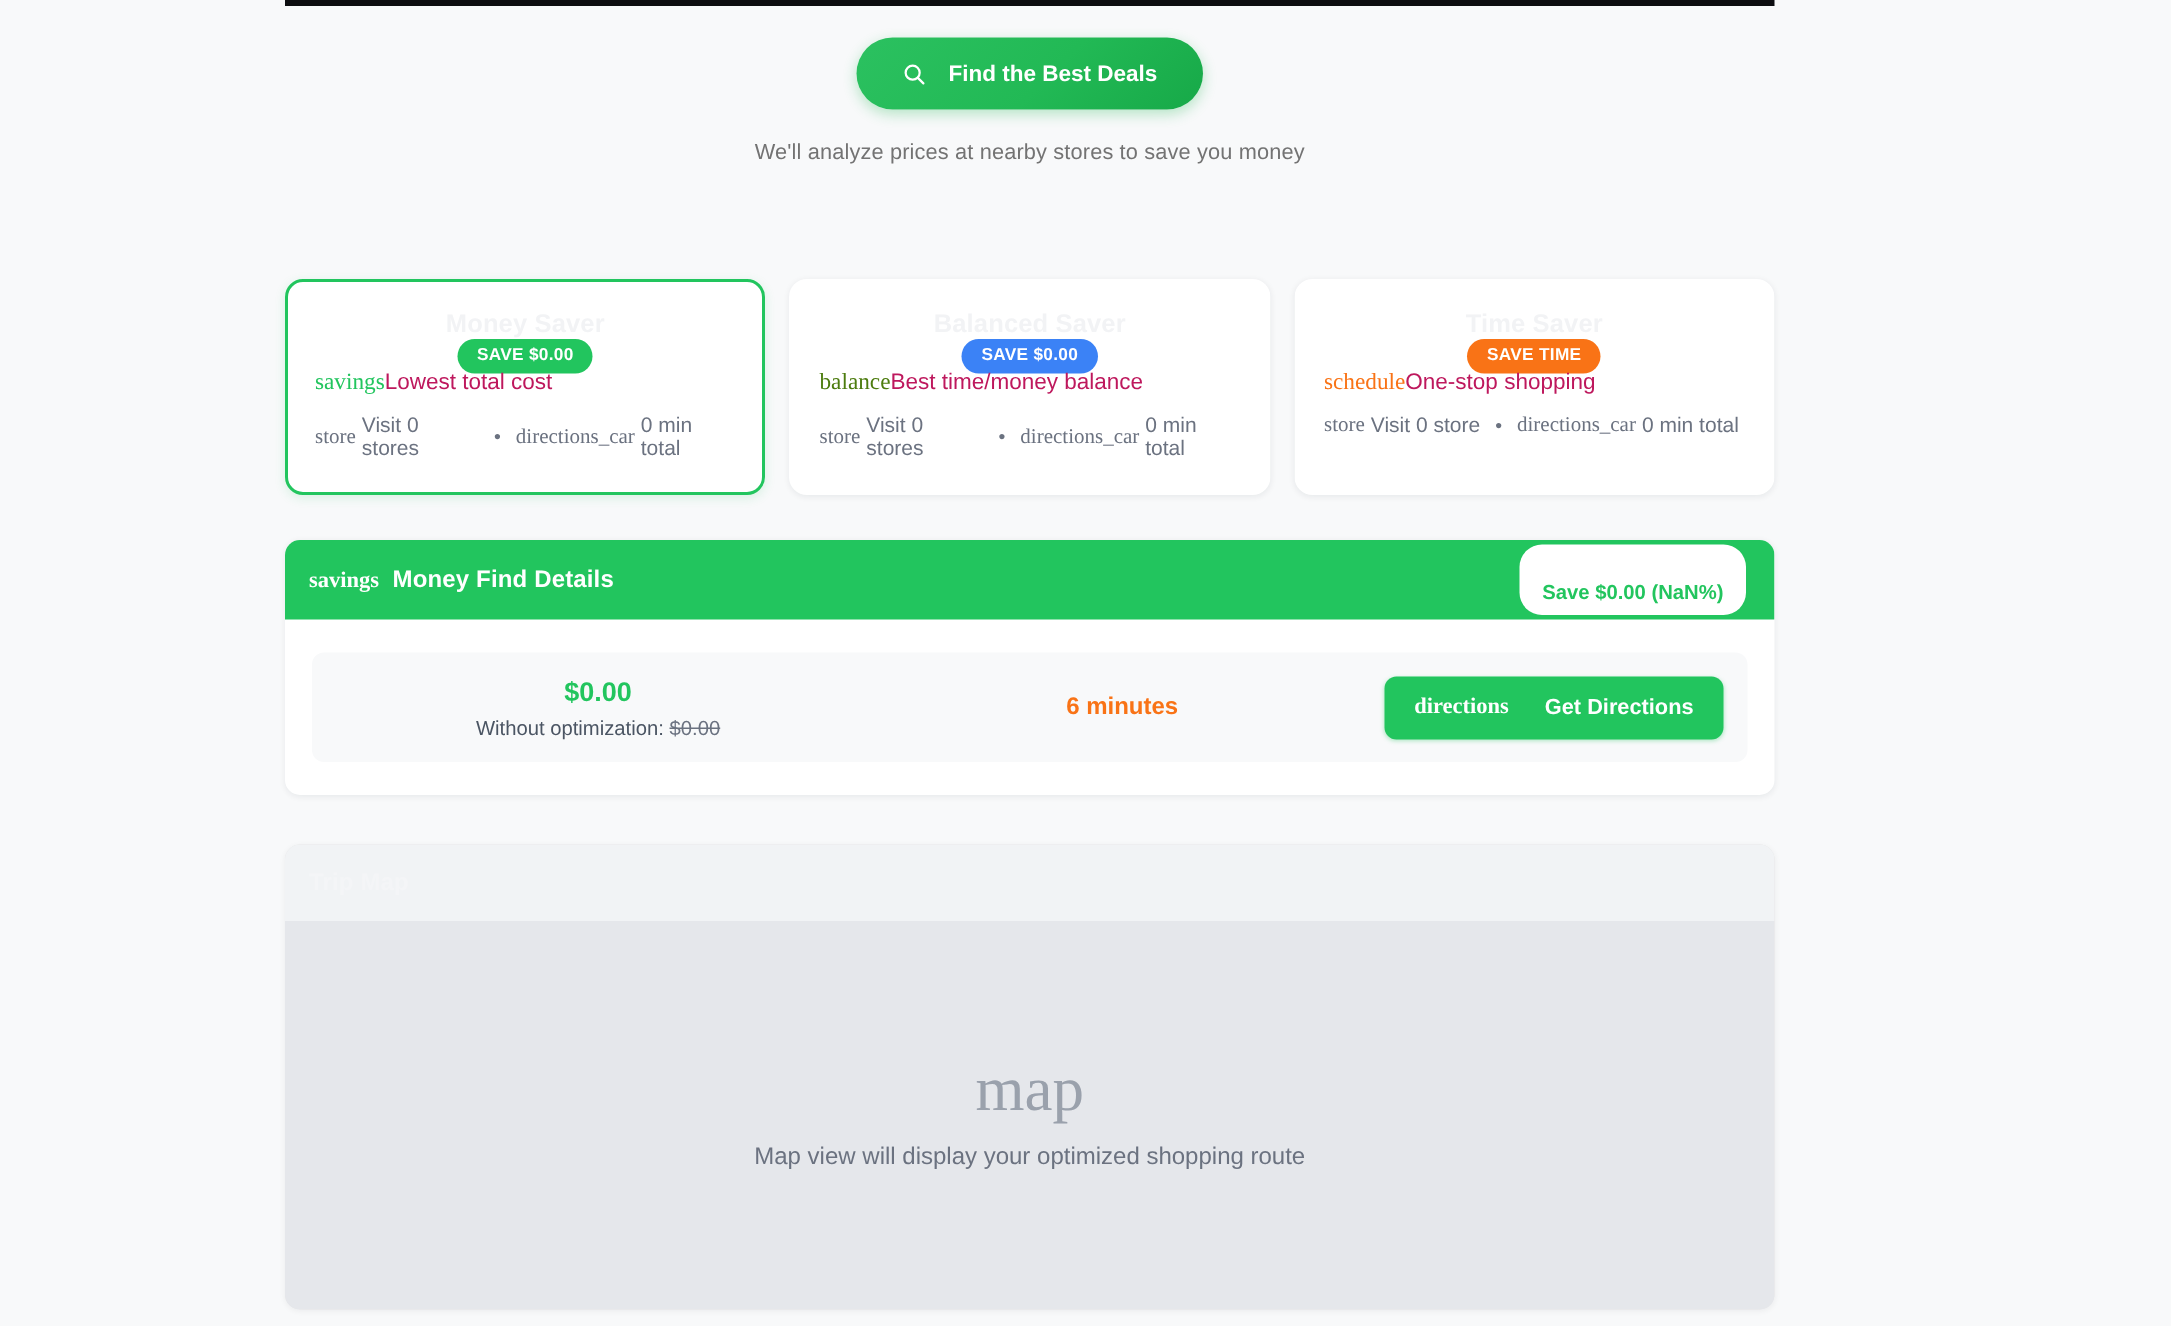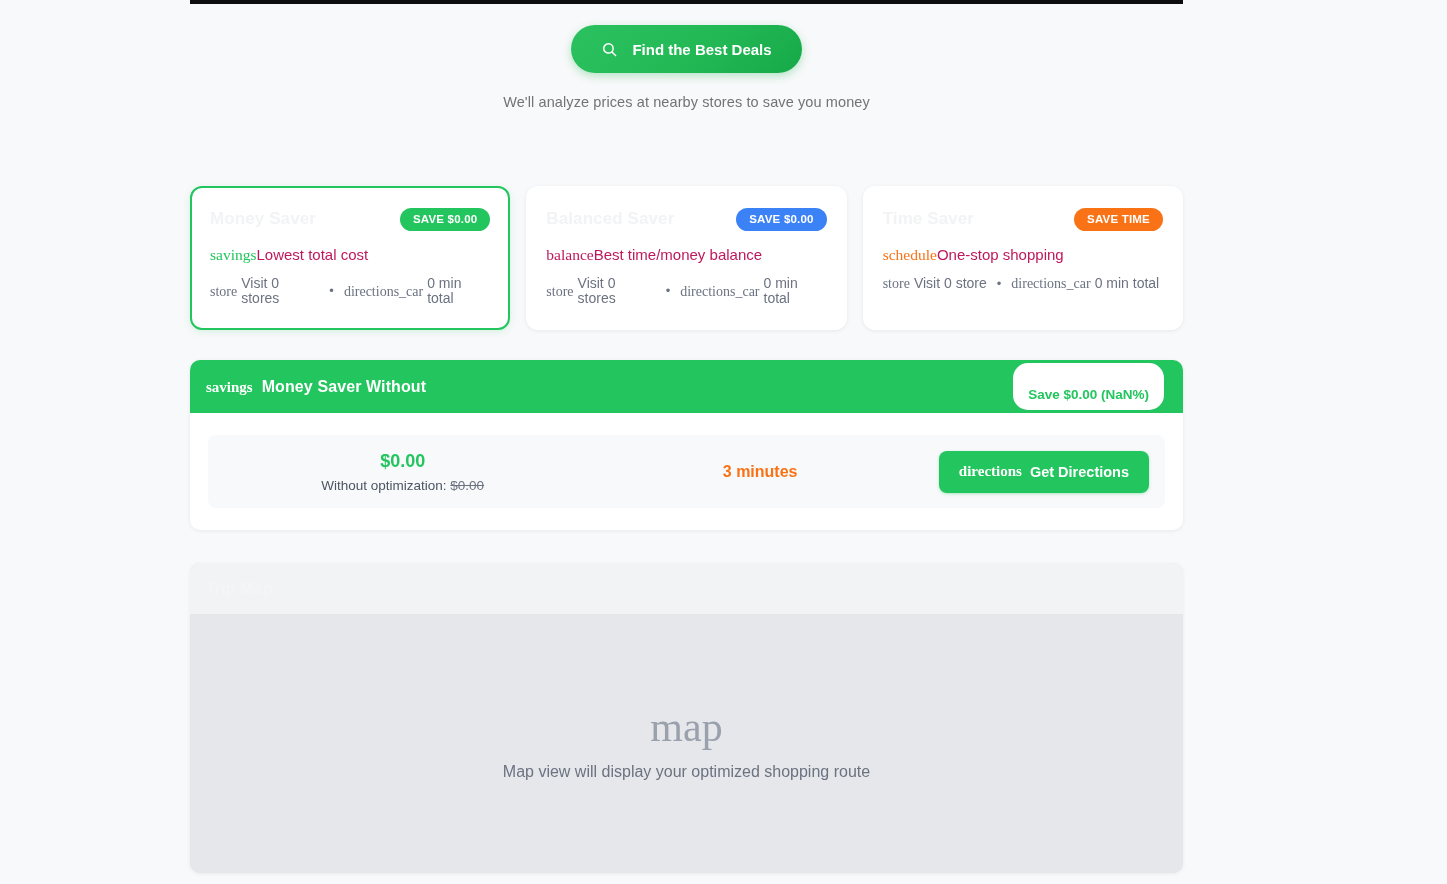--- a/index.html
+++ b/index.html
@@ -85,22 +85,22 @@
     position: relative;
     cursor: pointer;
   }
   .opt-card.selected {
     border-color: #22c55e;
     box-shadow: 0 2px 7px rgba(34,197,94,0.15);
   }
   .opt-head {
     display: flex;
     align-items: center;
-    justify-content: space-between;
     height: 26px;
+    flex-direction: column;
   }
   .opt-title {
     font-size: 17px;
     font-weight: bold;
     color: #f2f3f5;
     letter-spacing: 0.1px;
   }
   .badge {
     border-radius: 12px;
     padding: 5px 13px 6px 13px;
@@ -115,21 +115,21 @@
   .badge.orange { background: #f97316; }
 
   .opt-sub {
     margin-top: 14px;
     font-size: 15.5px;
     display: flex;
     align-items: baseline;
   }
   .lig { font-family: "Liberation Serif", serif; font-size: 15.5px; }
   .opt-sub .lig.green  { color: #22c55e; }
-  .opt-sub .lig.blue   { color: #be185d; }
+  .opt-sub .lig.blue   { color: #4d7c0f; }
   .opt-sub .lig.orange { color: #f97316; }
   .opt-sub .ghost { color: #be185d; font-size: 15px; }
 
   .opt-meta {
     margin-top: 12px;
     display: flex;
     align-items: center;
     gap: 4px;
     font-size: 14px;
     color: #6b7280;
@@ -187,21 +187,21 @@
   .sum-col { flex: 1 1 0; display: flex; flex-direction: column; align-items: center; }
   .sum-col.right { align-items: flex-end; flex: 0 0 auto; margin-left: auto; }
   .sum-amount { font-size: 18px; font-weight: bold; color: #22c55e; }
   .sum-note { margin-top: 6px; font-size: 13.5px; color: #4b5563; }
   .sum-note s { color: #6b7280; }
   .sum-time { font-size: 16px; font-weight: bold; color: #f97316; }
 
   .directions-btn {
     display: inline-flex;
     align-items: center;
-    gap: 8px;
+    gap: 24px;
     background: #22c55e;
     border: none;
     border-radius: 8px;
     height: 42px;
     padding: 0 20px;
     color: #ffffff;
     font-size: 14.5px;
     font-weight: bold;
     font-family: "Liberation Sans", sans-serif;
     cursor: pointer;
@@ -327,36 +327,36 @@
           <span class="twoline">0 min total</span>
         </div>
       </div>
 
     </div>
 
     <div class="detail-card">
       <div class="detail-header">
         <div class="detail-header-left">
           <span class="lig">savings</span>
-          <span class="detail-title">Money Saver Without</span>
+          <span class="detail-title">Money Find Details</span>
         </div>
         <button class="save-pill">Save $0.00 (NaN%)</button>
       </div>
 
       <div class="detail-body">
         <div class="summary-box">
           <div class="sum-col">
             <div class="sum-amount">$0.00</div>
             <div class="sum-note">
               <span>Without optimization:</span>
               <s>$0.00</s>
             </div>
           </div>
           <div class="sum-col">
-            <div class="sum-time">3 minutes</div>
+            <div class="sum-time">6 minutes</div>
           </div>
           <div class="sum-col right">
             <button class="directions-btn">
               <span class="lig">directions</span>
               <span>Get Directions</span>
             </button>
           </div>
         </div>
       </div>
     </div>

